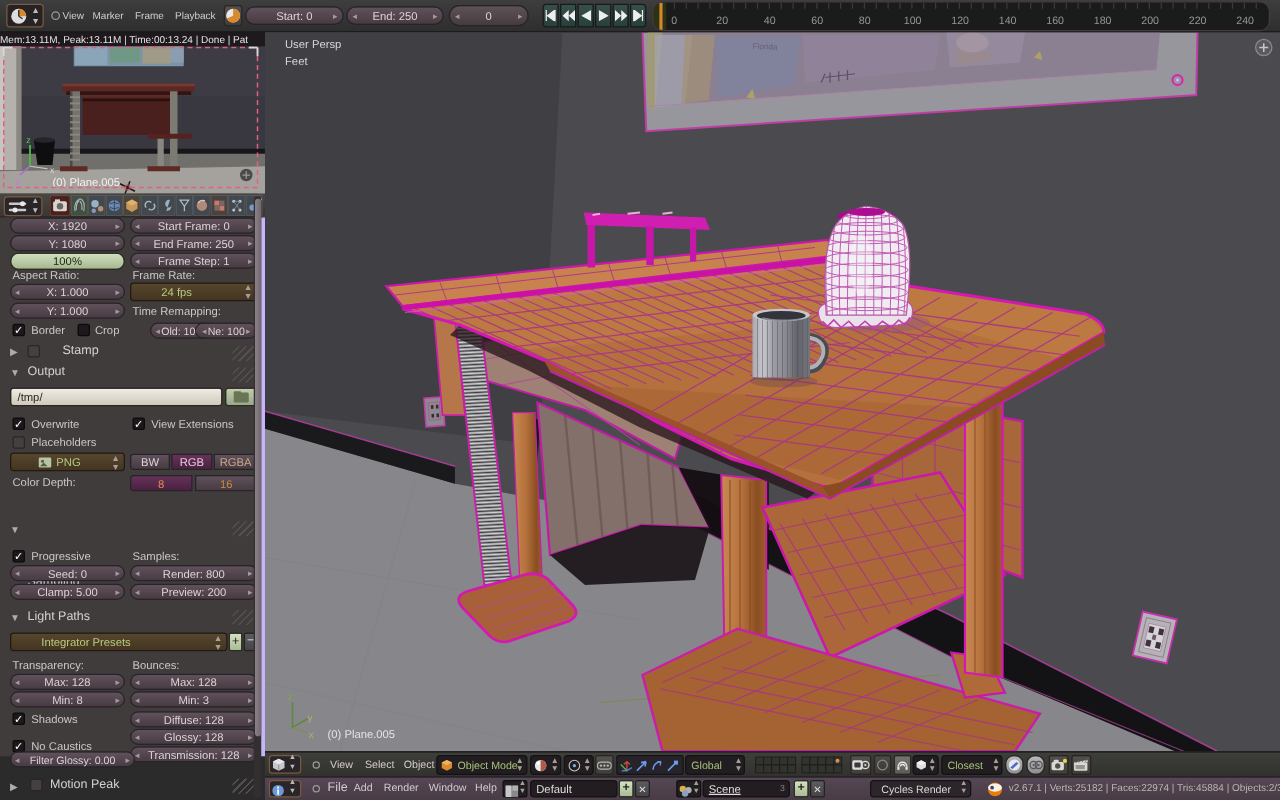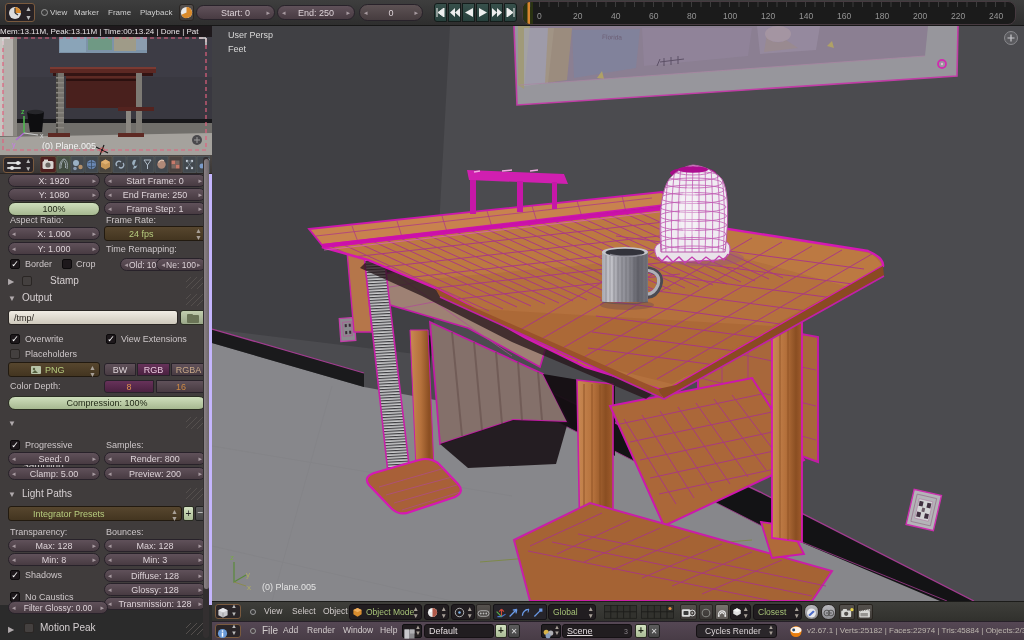--- a/index.html
+++ b/index.html
@@ -310,21 +310,20 @@
         </svg>
         <span style="margin-left:3px;">PNG</span>
         <span class="abs" style="right:3px;top:1px;color:#a8a098;font-size:7px;">▲<br>▼</span>
       </div>
     <div class="pill abs" style="left:104px;top:208px;width:32px;height:13px;border-radius:3px 0 0 3px;">BW</div>
     <div class="pill sel abs" style="left:137px;top:208px;width:33px;height:13px;border-radius:0;">RGB</div>
     <div class="pill abs" style="left:171px;top:208px;width:35px;height:13px;border-radius:0 3px 3px 0;color:#c8a888;">RGBA</div>
     <span class="lbl dim abs" style="left:10px;top:226px;">Color Depth:</span>
     <div class="pill sel abs" style="left:104px;top:225px;width:50px;height:13px;border-radius:3px 0 0 3px;color:#e09050;">8</div>
     <div class="pill abs" style="left:156px;top:225px;width:50px;height:13px;border-radius:0 3px 3px 0;color:#cc8844;">16</div>
-    <div class="grn abs" style="left:8px;top:241px;width:198px;height:14px;">Compression: 100%</div>
     <span class="abs" style="left:8px;top:264px;color:#b0aaac;font-size:8px;">▼</span>
       <span class="hdr abs" style="left:22px;top:262px;margin-top:43px;">Sampling</span>
     <span class="chk abs" style="left:10px;top:285px;">✓</span>
       <span class="lbl abs" style="left:25px;top:285px;">Progressive</span>
     <span class="lbl dim abs" style="left:106px;top:285px;">Samples:</span>
     <div class="pill abs" style="left:8px;top:297px;width:92px;height:13px;"><span class="ar abs" style="left:3px;">◂</span>Seed: 0<span class="ar abs" style="right:3px;">▸</span></div>
     <div class="pill abs" style="left:104px;top:297px;width:102px;height:13px;"><span class="ar abs" style="left:3px;">◂</span>Render: 800<span class="ar abs" style="right:3px;">▸</span></div>
     <div class="pill abs" style="left:8px;top:312px;width:92px;height:13px;"><span class="ar abs" style="left:3px;">◂</span>Clamp: 5.00<span class="ar abs" style="right:3px;">▸</span></div>
     <div class="pill abs" style="left:104px;top:312px;width:102px;height:13px;"><span class="ar abs" style="left:3px;">◂</span>Preview: 200<span class="ar abs" style="right:3px;">▸</span></div>
     <span class="abs" style="left:8px;top:335px;color:#b0aaac;font-size:8px;">▼</span>

